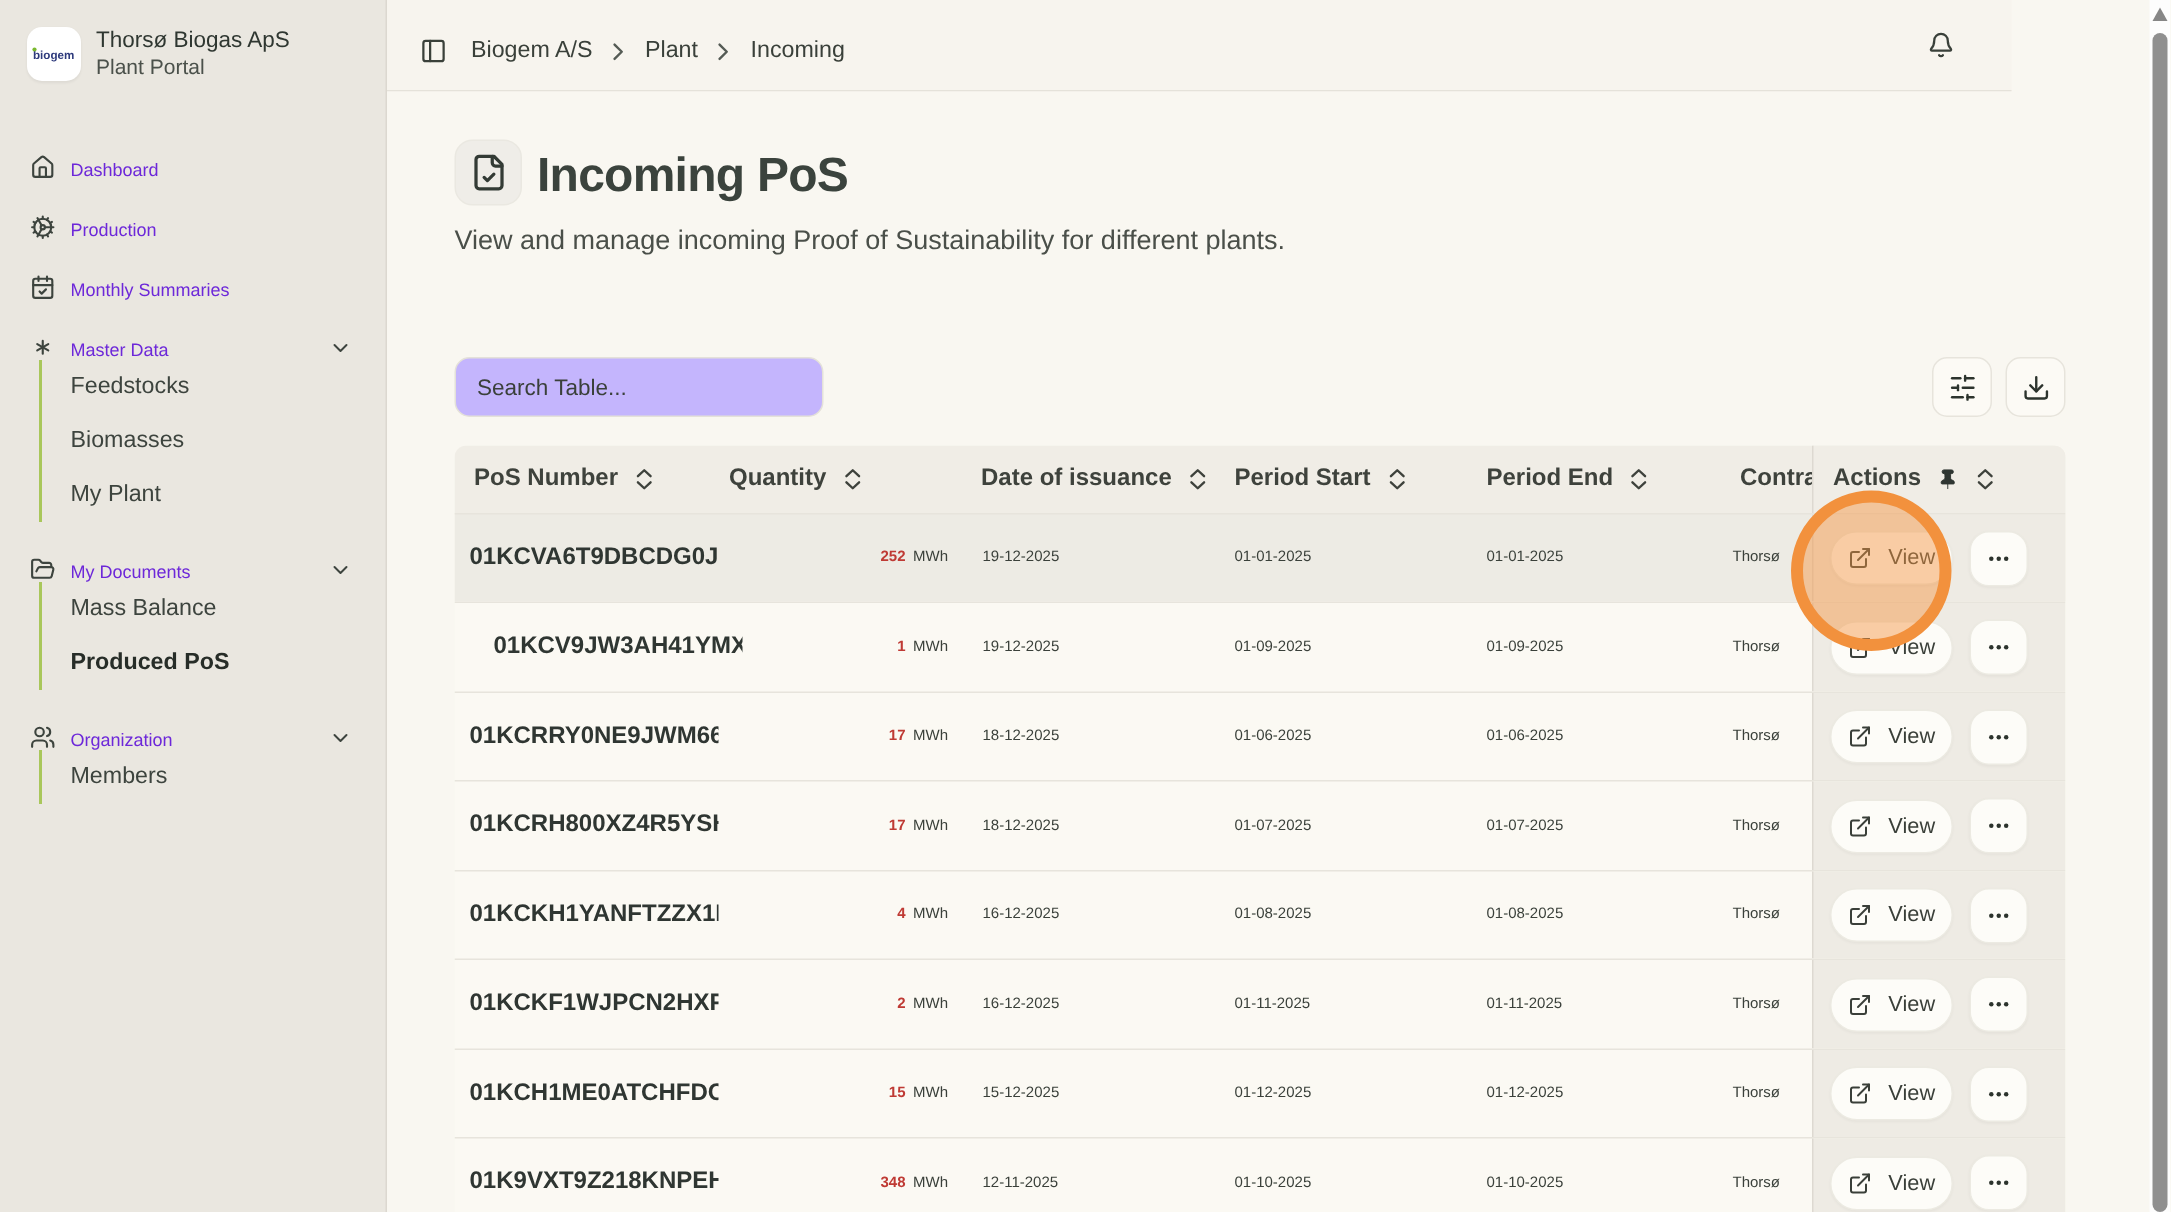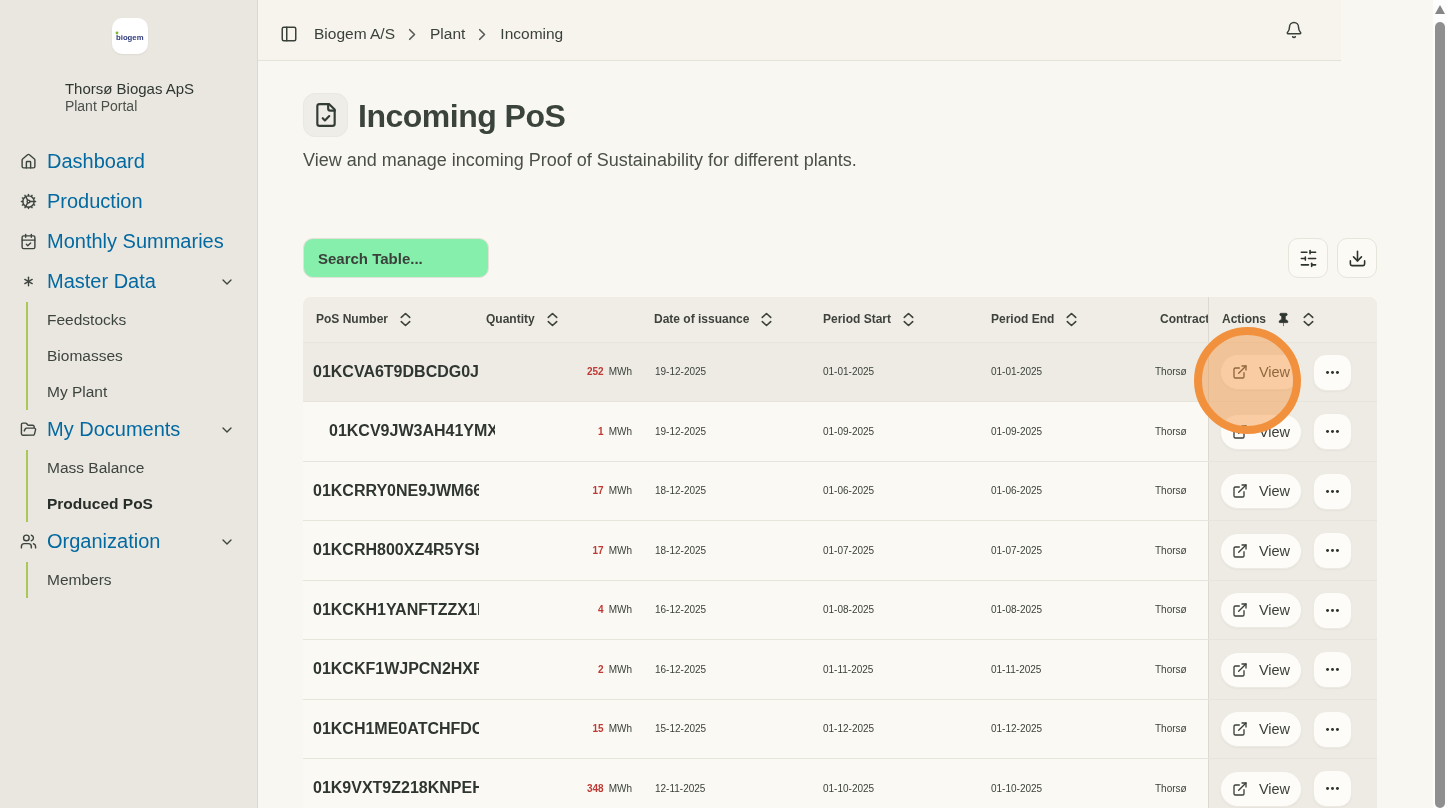--- a/index.html
+++ b/index.html
@@ -1,55 +1,55 @@
 <!DOCTYPE html>
 <html><head>
 <meta charset="utf-8">
 <style>
 * { margin:0; padding:0; box-sizing:border-box; }
 html,body { width:1447px; height:808px; overflow:hidden; font-family:"Liberation Sans", sans-serif; }
 body { position:relative; background:#f9f7f1; }
 
 
 .sidebar { position:absolute; left:0; top:0; width:258px; height:808px; background:#eae7e0; border-right:1px solid #dcd8d0; }
-.sb-head { display:flex; align-items:center; gap:26px; padding:18px 16px 12px 18px;flex-direction:column; }
+.sb-head { display:flex; align-items:center; gap:10px; padding:18px 16px 12px 18px; }
 .logo { width:36px; height:36px; background:#fff; border-radius:10px; display:flex; align-items:center; justify-content:center; box-shadow:0 1px 2px rgba(0,0,0,.06); }
 .sb-title { font-size:15px; font-weight:normal; color:#2f3731; line-height:1.2; }
 .sb-sub { font-size:14px; color:#4b514b; line-height:1.25; }
 .menu { padding:14px 12px 0 12px; }
-.mi { display:flex; align-items:center; gap:10px; height:40px; padding:0 10px 0 8px; font-size:20px; color:#0369a1; position:relative; }
+.mi { display:flex; align-items:flex-end; gap:10px; height:40px; padding:0 10px 0 8px; font-size:12px; color:#6d28d9; position:relative; }
 .mi svg { flex:none; }
 .mi .chev { margin-left:auto; }
 .sub { position:relative; margin-left:14px; border-left:2px solid #a9c75b; padding-left:0; }
 .smi { height:36px; display:flex; align-items:center; padding-left:19px; font-size:15.5px; color:#3d443e; }
 .smi.active { font-weight:bold; color:#272d28; }
 
 
 .topbar { position:absolute; left:258px; top:0; width:1083px; height:61px; background:#f7f4ee; border-bottom:1px solid #e5e2da; }
 .crumbs { position:absolute; left:22px; top:4px; height:60px; display:flex; align-items:center; gap:10px; font-size:15.5px; color:#3a403a; }
 .crumb-sep { color:#555b55; }
 .bell { position:absolute; right:38px; top:21px; }
 
 
 .main { position:absolute; left:258px; top:61px; width:1175px; height:747px; background:#f9f7f1; }
 .titleicon { position:absolute; left:45px; top:32px; width:45px; height:44px; background:#efede8; border:1px solid #eae8e1; border-radius:12px; display:flex; align-items:center; justify-content:center; }
 h1 { position:absolute; left:100px; top:37px; font-size:32px; font-weight:bold; color:#3b433d; letter-spacing:-0.5px; }
 .desc { position:absolute; left:45px; top:89px; font-size:18px; color:#4a4f49; }
-.search { position:absolute; left:45px; top:177px; width:186px; height:40px; background:#86efac; border:1px solid #e4e1d9; border-radius:10px; font-size:15px; color:#3a403a; display:flex; align-items:center; padding-left:14px;font-weight:bold; }
+.search { position:absolute; left:45px; top:177px; width:246px; height:40px; background:#c4b5fd; border:1px solid #e4e1d9; border-radius:10px; font-size:15px; color:#3a403a; display:flex; align-items:center; padding-left:14px; }
 .tbtn { position:absolute; top:177px; width:40px; height:40px; background:#fcfaf5; border:1px solid #e7e4dc; border-radius:10px; display:flex; align-items:center; justify-content:center; }
 .tbtn.filter { left:1030px; }
 .tbtn.dl { left:1079px; }
 
 
 .table { position:absolute; left:45px; top:236px; width:1074px; height:511px; border-radius:8px 8px 0 0; overflow:hidden; }
 .thead { position:relative; height:44.5px; background:#f0ede6; }
 .row { position:relative; height:59.5px; background:#fbf9f3; border-top:1px solid #e7e4dc; }
 .row.hl { background:#edebe4; }
 .cell { position:absolute; top:0; height:100%; display:flex; align-items:center; font-size:10px; color:#3a403a; white-space:nowrap; overflow:hidden; }
-.hcell { position:absolute; top:0; height:100%; display:flex; align-items:center; gap:10px; font-size:12px; font-weight:bold; color:#3e423c; white-space:nowrap; overflow:hidden; }
+.hcell { position:absolute; top:0; height:100%; display:flex; align-items:center; gap:10px; font-size:16px; font-weight:bold; color:#3e423c; white-space:nowrap; overflow:hidden; }
 .pos { font-weight:bold; color:#2f3632; font-size:16px; }
 .qty { justify-content:flex-end; }
 .qty b { color:#bf3a34; margin-right:5px; }
 .pinned { position:absolute; right:0; top:0; height:100%; width:169px; background:#eeebe4; border-left:1px solid #ddd9d1; }
 .thead .pinned { background:#f0ede6; }
 .viewbtn { position:absolute; left:11px; top:11.5px; width:82px; height:36px; background:#fdfcf8; border:1px solid #eceae2; border-radius:18px; display:flex; align-items:center; justify-content:center; gap:11px; font-size:14.5px; color:#3a3f39; box-shadow:0 1px 2px rgba(0,0,0,.04); }
 .dots { position:absolute; left:104px; top:11px; width:39px; height:37px; background:#fdfcf8; border:1px solid #eceae2; border-radius:13px; display:flex; align-items:center; justify-content:center; box-shadow:0 1px 2px rgba(0,0,0,.04); }
 
 
 .circle { position:absolute; left:1194px; top:327px; width:107px; height:107px; border-radius:50%; background:rgba(244,148,66,.46); border:8px solid #f2913d; z-index:50; }

